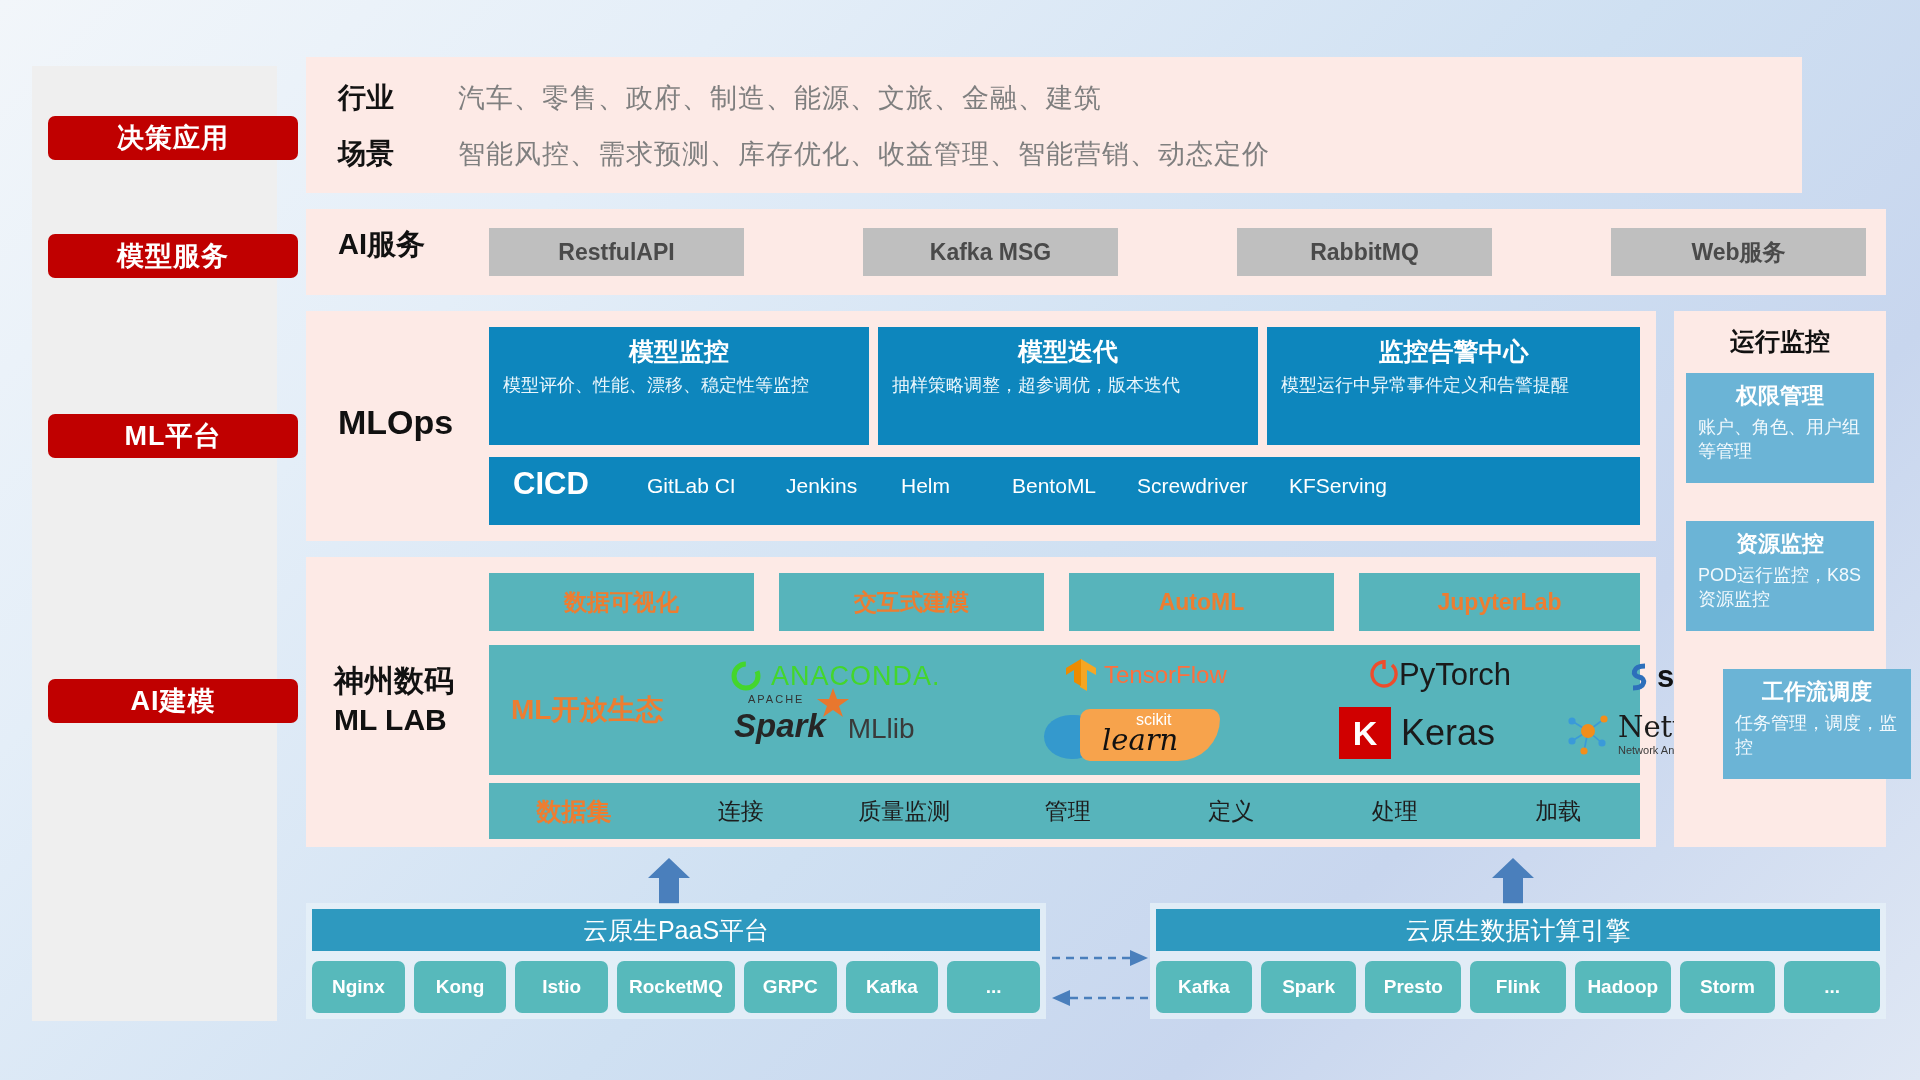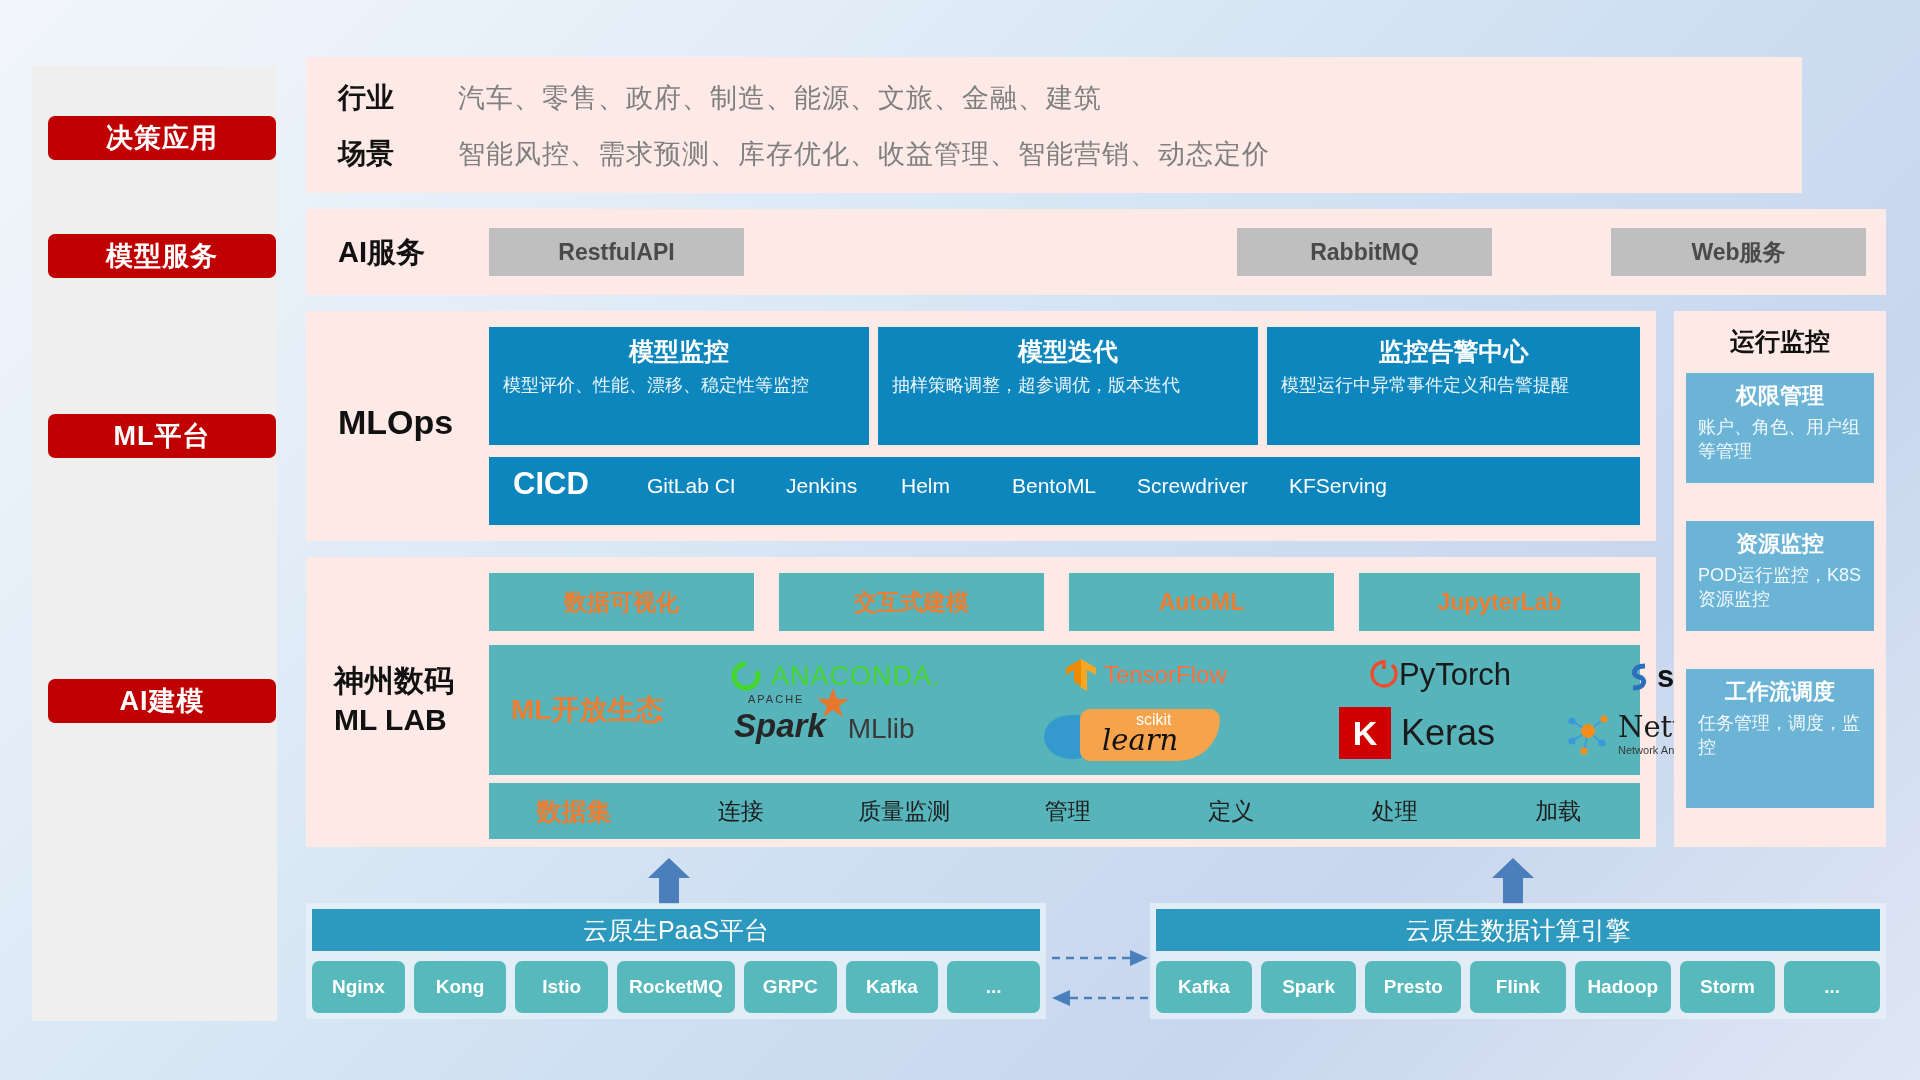--- a/index.html
+++ b/index.html
@@ -9,40 +9,40 @@
     background:linear-gradient(135deg,#f2f6fa 0%,#e4eef8 25%,#cfe0f2 55%,#c8d6ee 75%,#dfe7f4 100%);
     position:relative;
   }
 
   
   #left-rail{
     position:absolute;left:32px;top:66px;width:245px;height:955px;
     background:#efefef;
   }
   .rail-pill{
-    position:absolute;left:16px;width:228px;height:44px;
+    position:absolute;left:16px;width:250px;height:44px;
     background:#c00000;border-radius:7px;
     display:flex;align-items:center;justify-content:center;
     color:#fff;font-weight:bold;font-size:27px;letter-spacing:1px;
   }
 
   
   #board{position:absolute;left:306px;top:57px;width:1580px;height:900px;}
 
   .band{position:absolute;background:#fdeae6;}
 
   
   #row-industry{left:0;top:0;width:1496px;height:136px;}
   .ind-line{position:absolute;display:flex;align-items:center;}
   .ind-key{font-size:28px;font-weight:bold;color:#121212;width:120px;}
   .ind-val{font-size:27px;color:#7f7f7f;letter-spacing:1px;}
 
   
   #row-aisvc{left:0;top:152px;width:1580px;height:86px;}
-  #aisvc-label{position:absolute;left:32px;top:24px;font-size:29px;font-weight:bold;color:#111;}
+  #aisvc-label{position:absolute;left:32px;top:16px;font-size:29px;font-weight:bold;color:#111;}
   .svc-chip{
     position:absolute;top:19px;height:48px;width:255px;background:#bfbfbf;
     display:flex;align-items:center;justify-content:center;
     font-size:23px;color:#4a4a4a;font-weight:bold;
   }
 
   
   #row-mlops{left:0;top:254px;width:1350px;height:230px;}
   #mlops-label{position:absolute;left:32px;top:92px;font-size:34px;font-weight:bold;color:#111;}
   .mlops-card{
@@ -121,20 +121,21 @@
     </div>
     <div class="ind-line" style="left:32px;top:78px;">
       <span class="ind-key">场景</span>
       <span class="ind-val">智能风控、需求预测、库存优化、收益管理、智能营销、动态定价</span>
     </div>
   </div>
 
   <div class="band" id="row-aisvc">
     <div id="aisvc-label">AI服务</div>
     <div class="svc-chip" style="left:183px">RestfulAPI</div>
+    <div class="svc-chip" style="left:557px">Kafka MSG</div>
     <div class="svc-chip" style="left:931px">RabbitMQ</div>
     <div class="svc-chip" style="left:1305px">Web服务</div>
   </div>
 
   <div class="band" id="row-mlops">
     <div id="mlops-label">MLOps</div>
 
     <div class="mlops-card" style="left:183px;width:380px">
       <div class="t">模型监控</div>
       <div class="d">模型评价、性能、漂移、稳定性等监控</div>
@@ -265,21 +266,21 @@
   <div class="band" id="row-monitor">
     <div id="mon-title">运行监控</div>
     <div class="mon-card" style="top:62px;height:110px;">
       <div class="t">权限管理</div>
       <div class="d">账户、角色、用户组等管理</div>
     </div>
     <div class="mon-card" style="top:210px;height:110px;">
       <div class="t">资源监控</div>
       <div class="d">POD运行监控，K8S资源监控</div>
     </div>
-    <div class="mon-card" style="top:358px;height:139px;">
+    <div class="mon-card" style="top:358px;height:110px;margin-left:37px;">
       <div class="t">工作流调度</div>
       <div class="d">任务管理，调度，监控</div>
     </div>
   </div>
 </div>
 
 <div class="up-arrow" style="left:646px;top:858px;">
   <svg width="46" height="46" viewBox="0 0 46 46">
       <polygon points="23,0 44,20 33,20 33,46 13,46 13,20 2,20" fill="#4a7fbc"></polygon>
     </svg>

